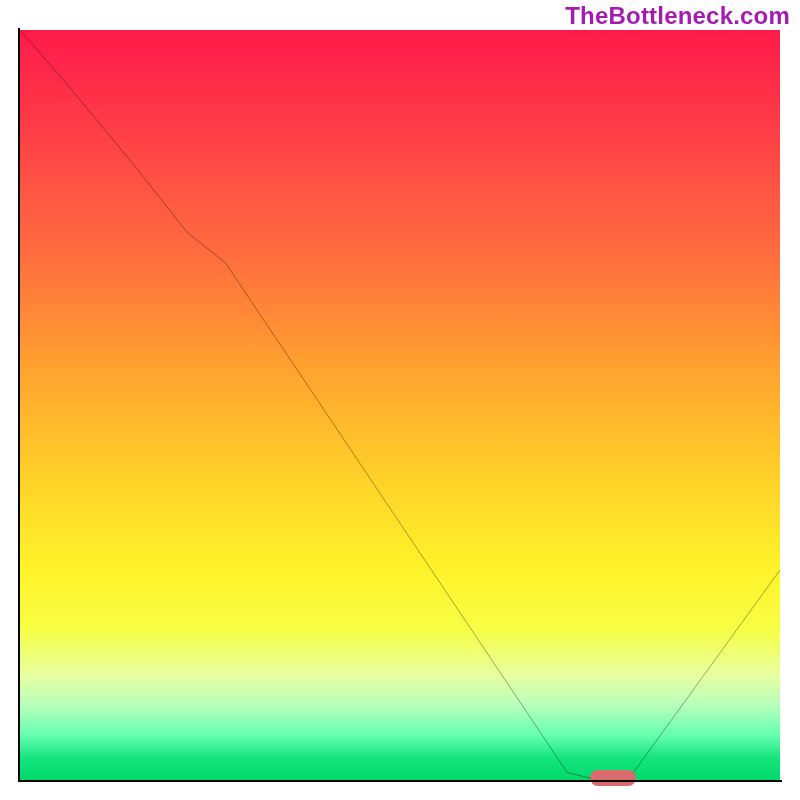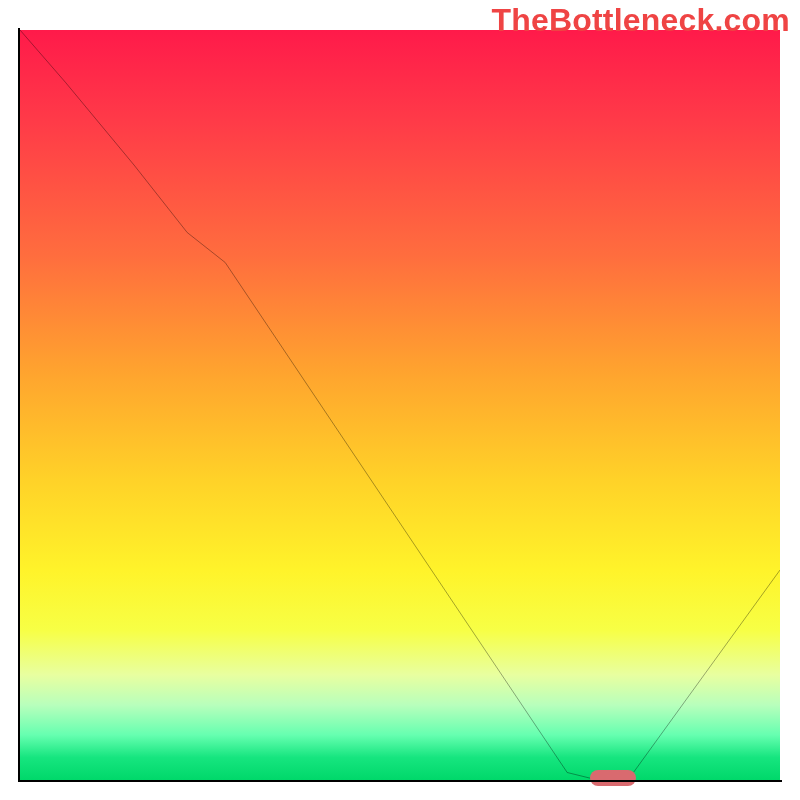--- a/index.html
+++ b/index.html
@@ -13,23 +13,23 @@
   }
   .chart-wrap {
     position: relative;
     width: 800px;
     height: 800px;
   }
   .watermark {
     position: absolute;
     top: 2px;
     right: 10px;
-    font-size: 32px;
+    font-size: 24px;
     font-weight: bold;
-    color: #ef4444;
+    color: #a21caf;
     letter-spacing: 0.2px;
     z-index: 5;
   }
   .plot {
     position: absolute;
     left: 20px;
     top: 30px;
     width: 760px;
     height: 750px;
     background: linear-gradient(

